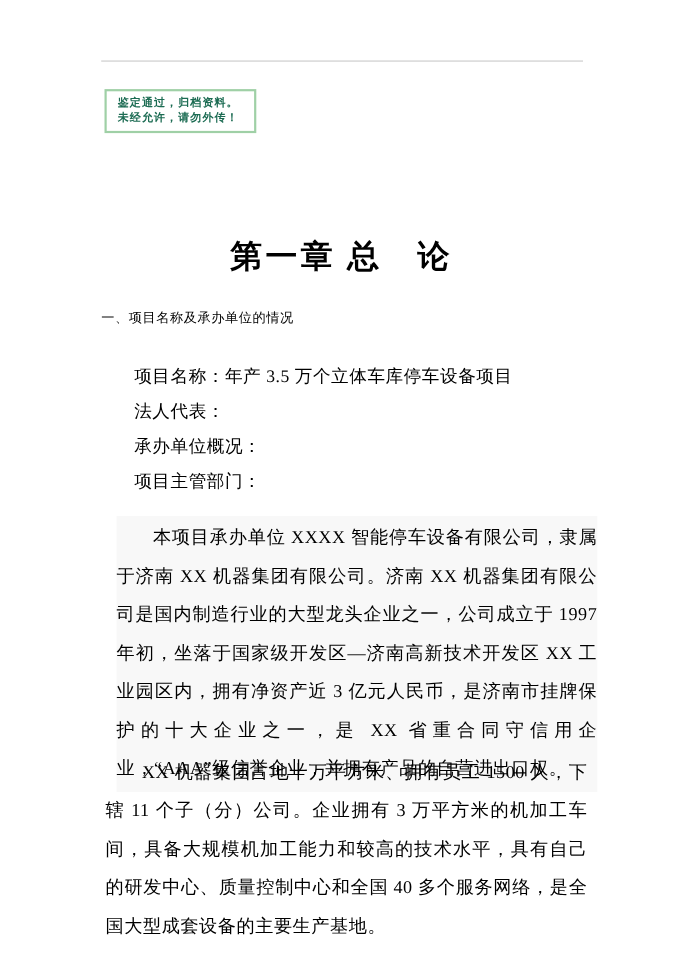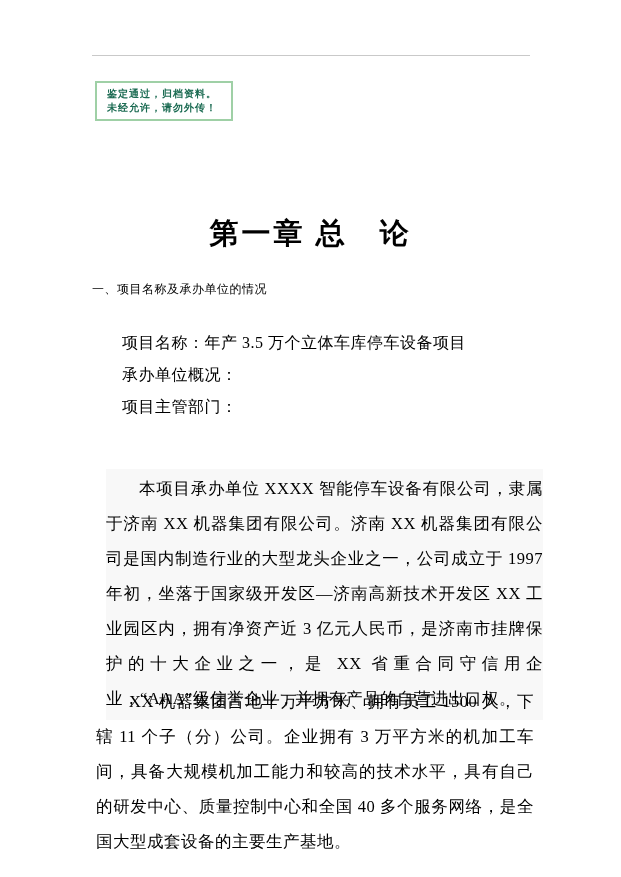--- a/index.html
+++ b/index.html
@@ -104,20 +104,21 @@
     <div class="stamp-line" style="color: rgb(27, 107, 82);">鉴定通过，归档资料。</div>
     <div class="stamp-line" style="color: rgb(27, 107, 82);">未经允许，请勿外传！</div>
   </div>
 
   <div class="doc-title">第一章 总　论</div>
 
   <div class="section-heading">一、项目名称及承办单位的情况</div>
 
   <div class="item-list">
     <div class="item">项目名称：年产 3.5 万个立体车库停车设备项目</div>
+    <div class="item">法人代表：</div>
     <div class="item">承办单位概况：</div>
     <div class="item">项目主管部门：</div>
   </div>
 
   <div class="para para-highlighted" style="background: rgb(248, 248, 248);">本项目承办单位 XXXX 智能停车设备有限公司，隶属于济南 XX 机器集团有限公司。济南 XX 机器集团有限公司是国内制造行业的大型龙头企业之一，公司成立于 1997 年初，坐落于国家级开发区—济南高新技术开发区 XX 工业园区内，拥有净资产近 3 亿元人民币，是济南市挂牌保护的十大企业之一，是 XX 省重合同守信用企业，“AAA”级信誉企业，并拥有产品的自营进出口权。</div>
 
   <div class="para para-plain">XX 机器集团占地十万平方米、拥有员工 1500 人，下辖 11 个子（分）公司。企业拥有 3 万平方米的机加工车间，具备大规模机加工能力和较高的技术水平，具有自己的研发中心、质量控制中心和全国 40 多个服务网络，是全国大型成套设备的主要生产基地。</div>
 
 </div>
 

